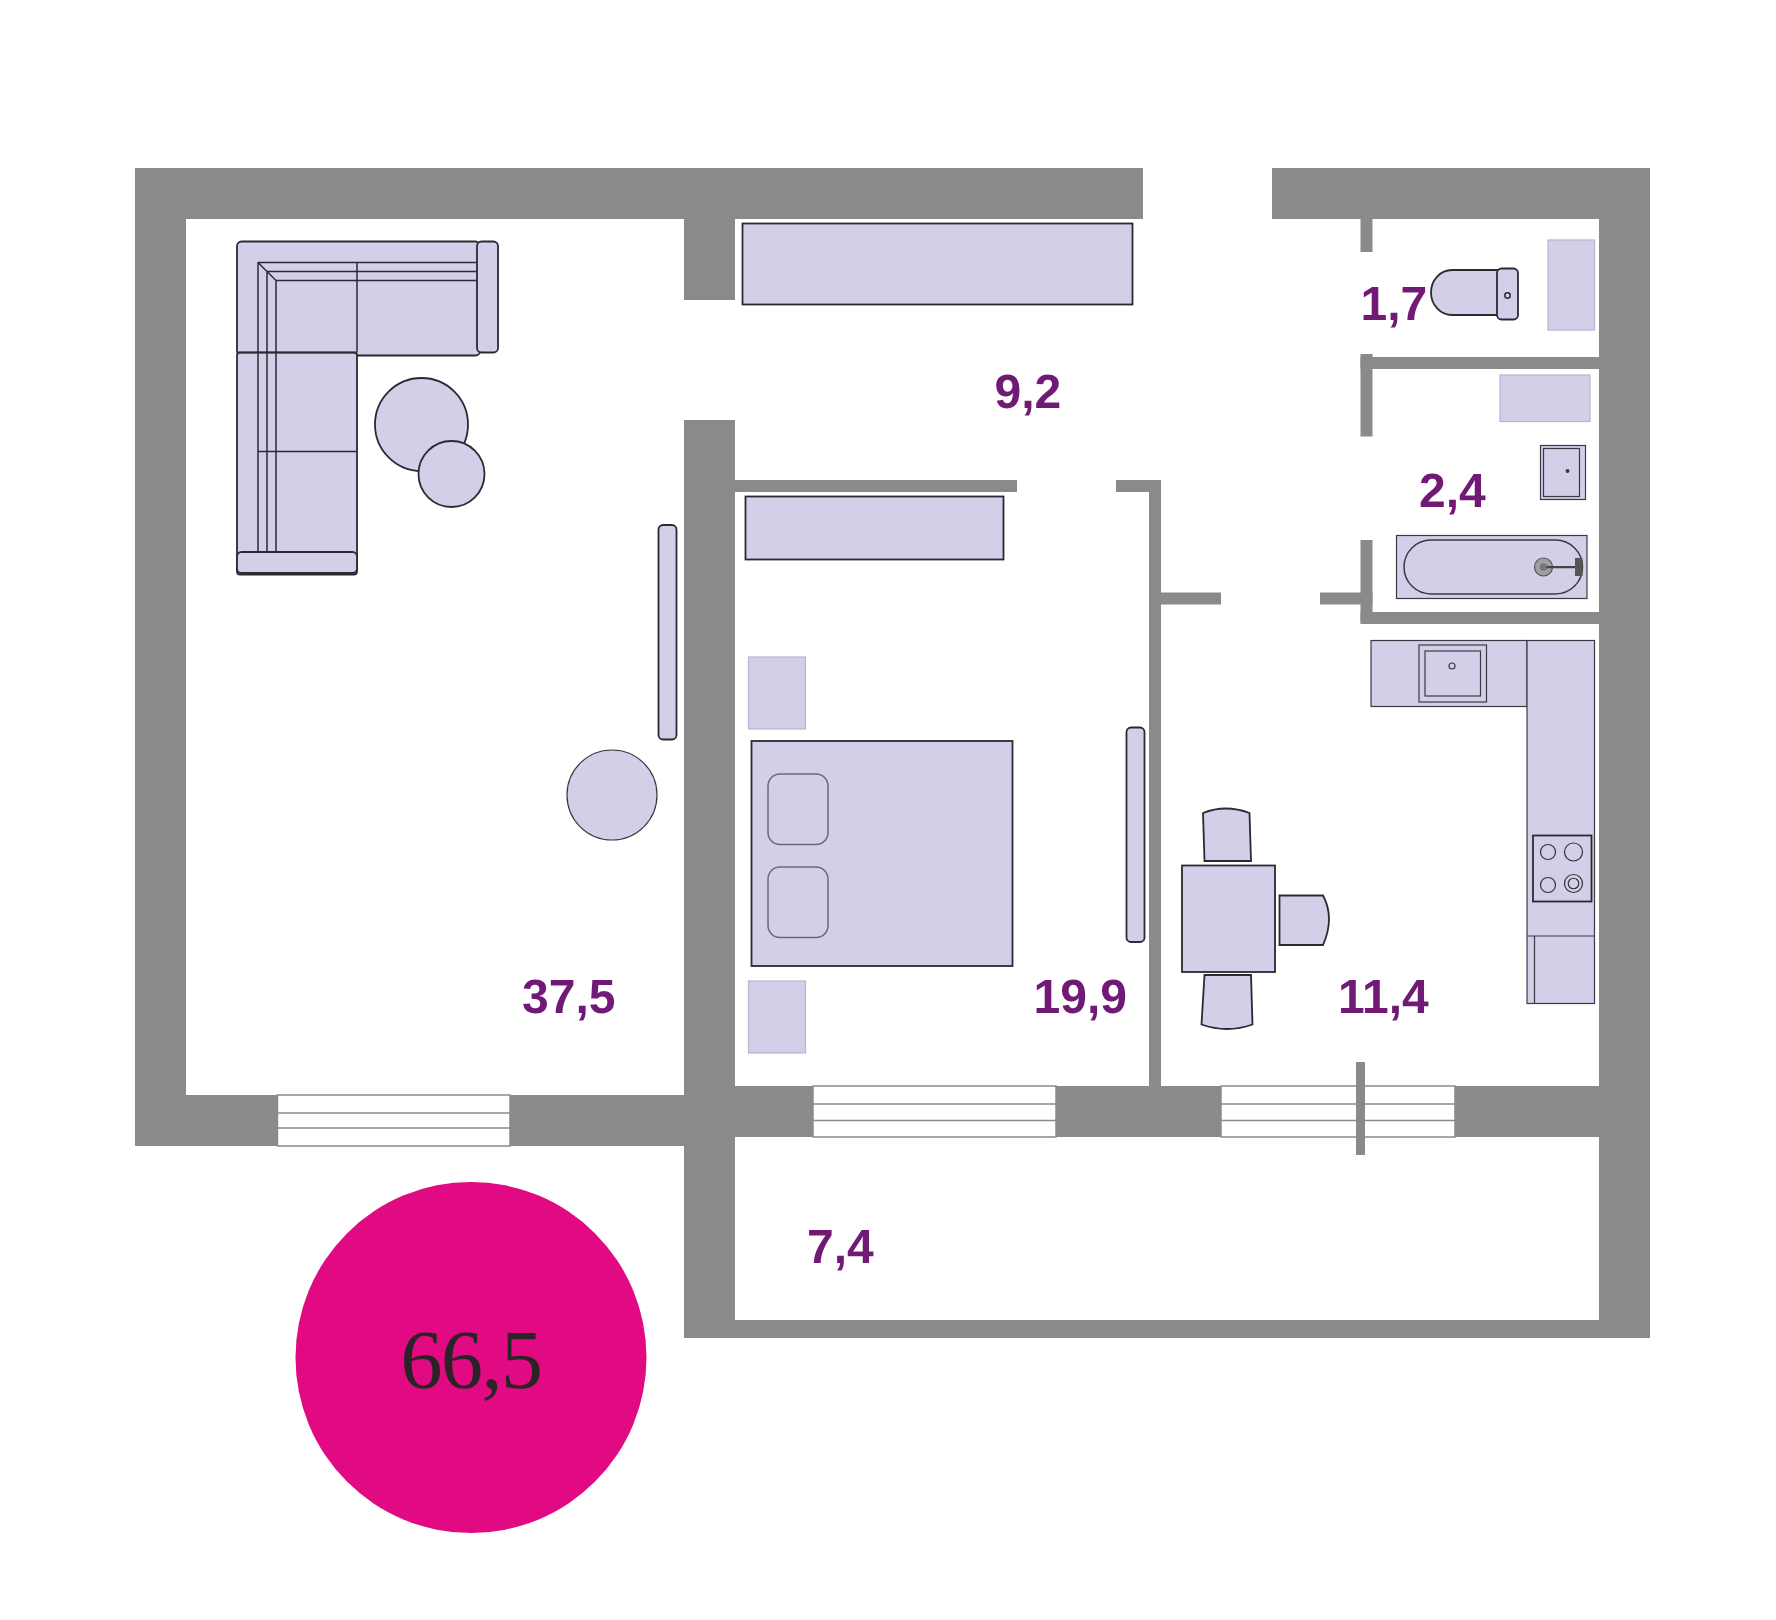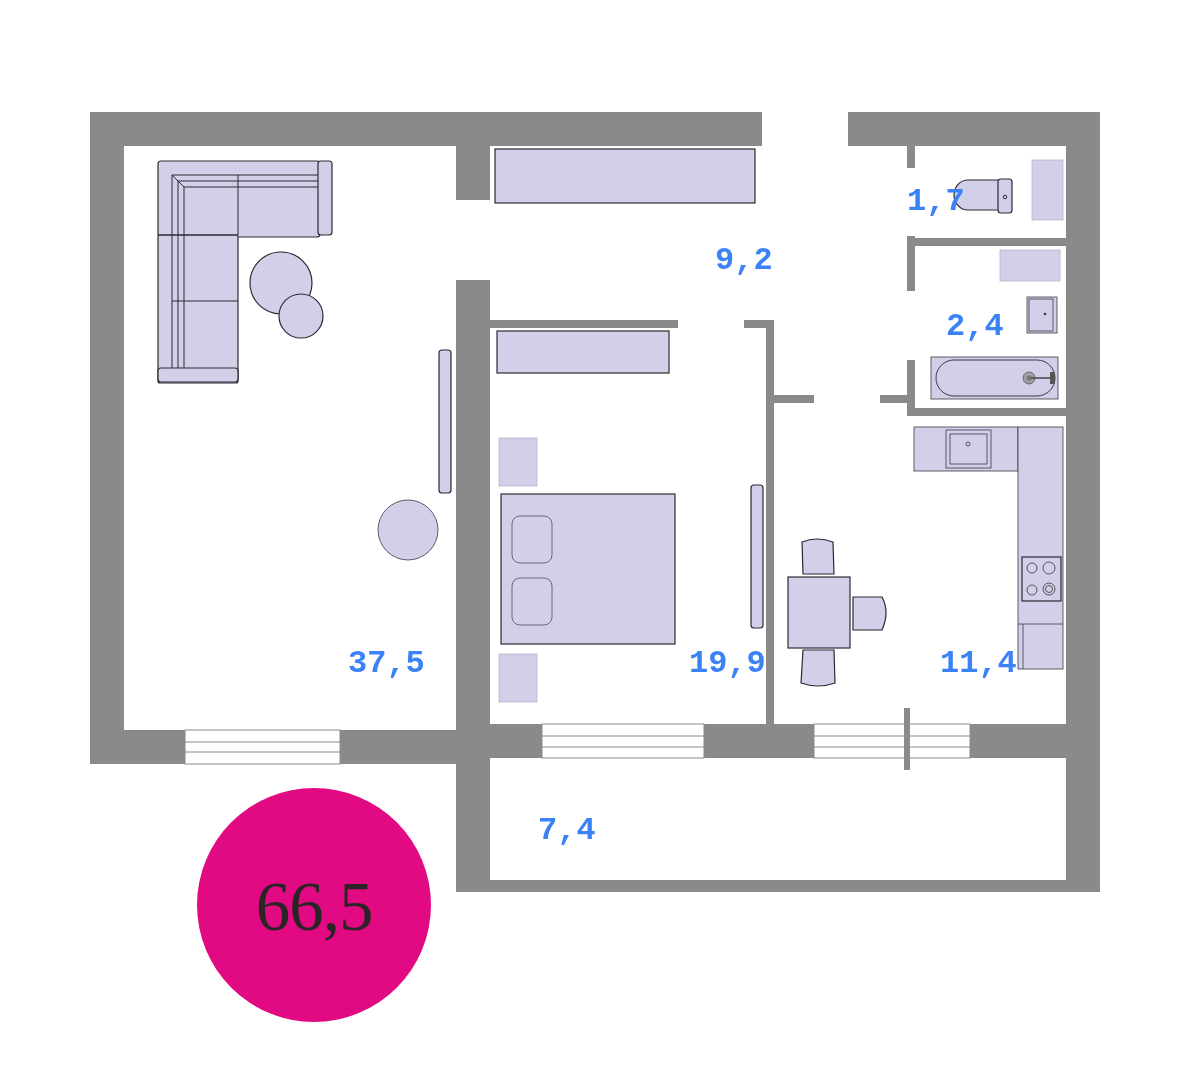--- a/index.html
+++ b/index.html
@@ -3,23 +3,23 @@
 <meta charset="utf-8">
 <style>
   html,body{margin:0;padding:0;background:#ffffff;}
   body{width:1184px;height:1080px;position:relative;overflow:hidden;font-family:"Liberation Serif","DejaVu Serif",serif;}
   svg{position:absolute;left:0;top:0;}
   .wall{fill:#8a8a8a;}
   .furn{fill:#d2cfe8;stroke:#2a2a33;stroke-width:1.2;}
   .furn-thin{fill:#d2cfe8;stroke:#3a3a44;stroke-width:0.8;}
   .furn-nostroke{fill:#d2cfe8;stroke:#b8b5d0;stroke-width:0.8;}
   .win{fill:#ffffff;stroke:#8a8a8a;stroke-width:1;}
-  .label{position:absolute;font-weight:bold;font-size:32px;color:#3b82f6;font-family:Liberation Mono, monospace;line-height:1;white-space:nowrap;}
+  .label{position:absolute;font-weight:bold;font-size:32px;color:#701a75;font-family:Liberation Sans, sans-serif;line-height:1;white-space:nowrap;}
   .total{position:absolute;left:197px;top:788px;width:234px;height:234px;border-radius:50%;background:#e20a83;display:flex;align-items:center;justify-content:center;}
-  .total span{font-size:69px;color:#2b2426;font-family:"Liberation Serif","DejaVu Serif",serif;letter-spacing:-1px;margin-top:4px;}
+  .total span{font-size:56px;color:#2b2426;font-family:"Liberation Serif","DejaVu Serif",serif;letter-spacing:-1px;margin-top:4px;}
 </style>
 </head>
 <body>
 
 <svg width="1184" height="1080" viewBox="0 0 1184 1080">
 
   <g>
 
     <rect class="wall" x="90" y="112" width="672" height="34"></rect>
 
@@ -155,22 +155,22 @@
   </g>
   <g>
     <rect class="furn" x="788" y="577" width="62" height="71"></rect>
     <path class="furn" d="M802,542 Q817,536 833,542 L834,574 L803,574 Z"></path>
     <path class="furn" d="M803,650 L834,650 L835,683 Q818,689 801,683 Z"></path>
     <path class="furn" d="M853,597 L882,597 Q890,612 882,630 L853,630 Z"></path>
   </g>
 </svg>
 
 <div class="label" style="left:348px;top:648px;">37,5</div>
-<div class="label" style="left:715px;top:245px;">9,2</div>
+<div class="label" style="left:663px;top:245px;">9,2</div>
 <div class="label" style="left:689px;top:648px;">19,9</div>
 <div class="label" style="left:907px;top:186px;">1,7</div>
 <div class="label" style="left:946px;top:311px;">2,4</div>
-<div class="label" style="left:940px;top:648px;">11,4</div>
+<div class="label" style="left:892px;top:648px;">11,4</div>
 <div class="label" style="left:538px;top:815px;">7,4</div>
 
 <div class="total">
   <span>66,5</span>
 </div>
 
 </body></html>

